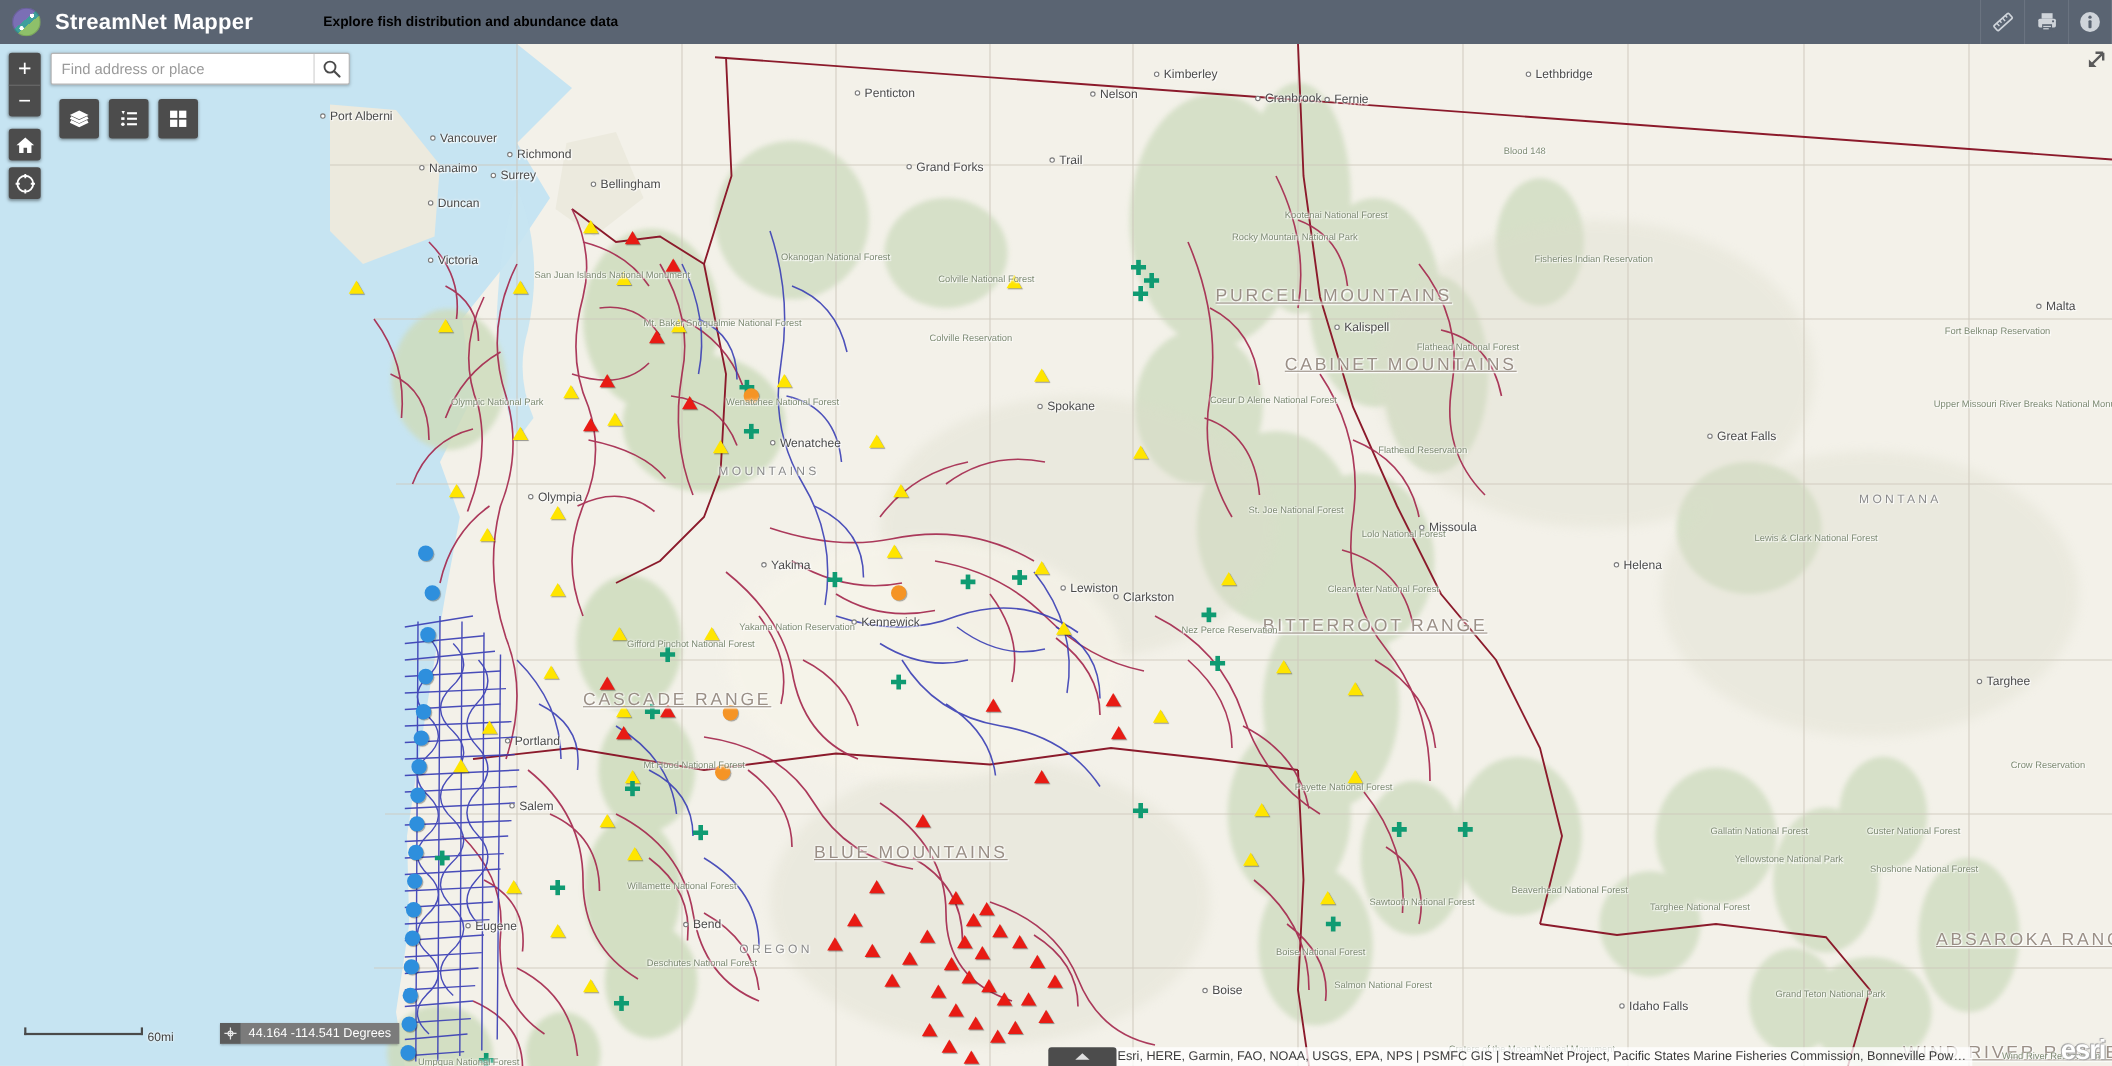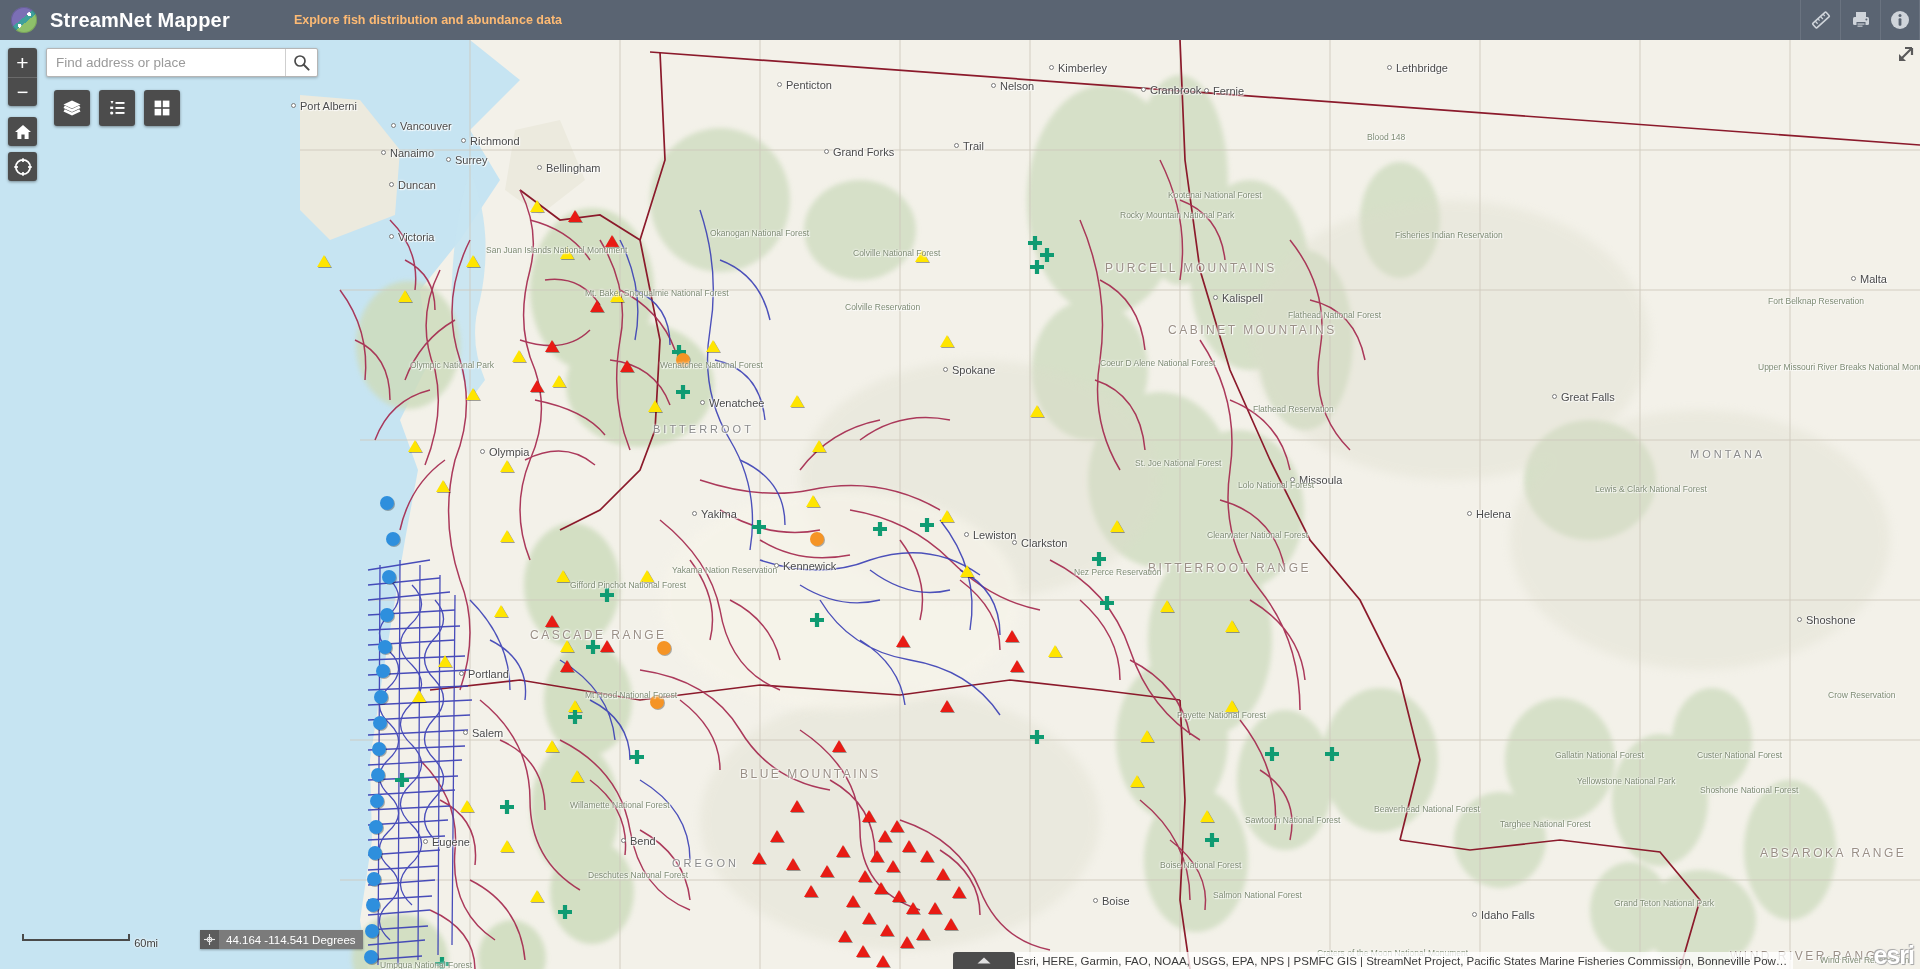--- a/index.html
+++ b/index.html
@@ -25,21 +25,21 @@
       radial-gradient(circle at 33% 72%, #ffffff 0 7%, rgba(255,255,255,0) 8%),
       linear-gradient(140deg, #7b6fb5 0 44%, #3f9f9c 44% 58%, #8ec06a 58% 100%);
     box-shadow: inset 0 0 0 1px rgba(0,0,0,.15);
     flex: 0 0 auto;
   }
   #app-title {
     color: #fff; font-size: 20px; font-weight: bold;
     margin-left: 13px; letter-spacing: .2px; white-space: nowrap;
   }
   #app-subtitle {
-    color: #fdba74; font-size: 12.5px; font-weight: bold;
+    color: #000000; font-size: 12.5px; font-weight: bold;
     margin-left: 64px; white-space: nowrap;
   }
   #header-tools { margin-left: auto; display: flex; height: 40px; }
   .hdr-btn {
     width: 40px; height: 40px; display: flex; align-items: center; justify-content: center;
     border-left: 1px solid #6a7380; cursor: pointer;
   }
   .hdr-btn:last-child { border-right: 1px solid #6a7380; }
   .hdr-btn svg { display: block; }
 
@@ -55,21 +55,21 @@
   }
   #map svg.layer { position: absolute; left: 0; top: 0; width: 1920px; height: 929px; }
 
   .maplabel {
     position: absolute; color: #6d6d6d; font-size: 9.5px;
     white-space: nowrap; pointer-events: none;
     text-shadow: 0 0 3px #fff, 0 0 2px #fff, 1px 1px 1px #fff;
   }
   .citylabel { color: #4a4a4a; font-size: 11px; }
   .statelabel { color: #8a8a8a; font-size: 11px; letter-spacing: 3px; }
-  .rangelabel { color: #9a8f86; font-size: 12px; letter-spacing: 2.5px; font-style: normal; }
+  .rangelabel { color: #9a8f86; font-size: 16px; letter-spacing: 2.5px; font-style: normal; text-decoration: underline; }
   .parklabel { color: #7d8a72; font-size: 8.5px; text-align: center; }
   .citydot {
     position: absolute; width: 5px; height: 5px; border-radius: 50%;
     background: #fff; border: 1px solid #7b7b7b; pointer-events: none;
   }
 
   
   .mk { position: absolute; pointer-events: none; }
   .mk-tri {
     width: 0; height: 0;
@@ -576,37 +576,37 @@
         <div class="maplabel citylabel" style="left: 1021px; top: 497px;">Clarkston</div>
         <div class="citydot" style="left: 1012px; top: 500px;"></div>
         <div class="maplabel citylabel" style="left: 1299px; top: 434px;">Missoula</div>
         <div class="citydot" style="left: 1290px; top: 437px;"></div>
         <div class="maplabel citylabel" style="left: 1476px; top: 468px;">Helena</div>
         <div class="citydot" style="left: 1467px; top: 471px;"></div>
         <div class="maplabel citylabel" style="left: 1561px; top: 351px;">Great Falls</div>
         <div class="citydot" style="left: 1552px; top: 354px;"></div>
         <div class="maplabel citylabel" style="left: 1860px; top: 233px;">Malta</div>
         <div class="citydot" style="left: 1851px; top: 236px;"></div>
-        <div class="maplabel citylabel" style="left: 1806px; top: 574px;">Shoshone</div>
+        <div class="maplabel citylabel" style="left: 1806px; top: 574px;">Targhee</div>
         <div class="citydot" style="left: 1797px; top: 577px;"></div>
         <div class="maplabel citylabel" style="left: 468px; top: 628px;">Portland</div>
         <div class="citydot" style="left: 459px; top: 631px;"></div>
         <div class="maplabel citylabel" style="left: 472px; top: 687px;">Salem</div>
         <div class="citydot" style="left: 463px; top: 690px;"></div>
         <div class="maplabel citylabel" style="left: 432px; top: 796px;">Eugene</div>
         <div class="citydot" style="left: 423px; top: 799px;"></div>
         <div class="maplabel citylabel" style="left: 630px; top: 795px;">Bend</div>
         <div class="citydot" style="left: 621px; top: 798px;"></div>
         <div class="maplabel citylabel" style="left: 1102px; top: 855px;">Boise</div>
         <div class="citydot" style="left: 1093px; top: 858px;"></div>
         <div class="maplabel citylabel" style="left: 1481px; top: 869px;">Idaho Falls</div>
         <div class="citydot" style="left: 1472px; top: 872px;"></div>
       </div>
     <div id="labels-state">
-        <div class="maplabel statelabel" style="left: 653px; top: 383px;">BITTERROOT</div>
+        <div class="maplabel statelabel" style="left: 653px; top: 383px;">MOUNTAINS</div>
         <div class="maplabel statelabel" style="left: 672px; top: 817px;">OREGON</div>
         <div class="maplabel statelabel" style="left: 1690px; top: 408px;">MONTANA</div>
       </div>
     <div id="labels-range">
         <div class="maplabel rangelabel" style="left: 1105px; top: 221px;">PURCELL MOUNTAINS</div>
         <div class="maplabel rangelabel" style="left: 1168px; top: 283px;">CABINET MOUNTAINS</div>
         <div class="maplabel rangelabel" style="left: 1148px; top: 521px;">BITTERROOT RANGE</div>
         <div class="maplabel rangelabel" style="left: 530px; top: 588px;">CASCADE RANGE</div>
         <div class="maplabel rangelabel" style="left: 740px; top: 727px;">BLUE MOUNTAINS</div>
         <div class="maplabel rangelabel" style="left: 1760px; top: 806px;">ABSAROKA RANGE</div>

